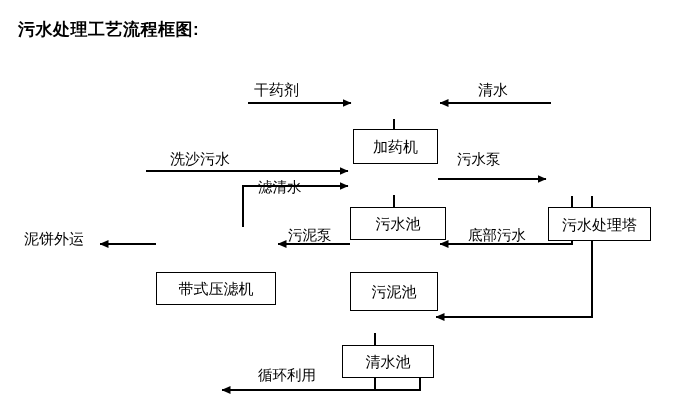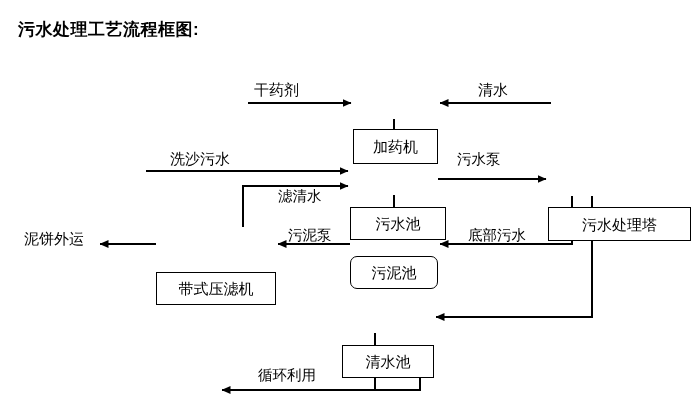--- a/index.html
+++ b/index.html
@@ -111,45 +111,45 @@
   </svg>
 
   <div class="node-box" style="left:353px; top:84px; width:85px; height:35px;">
     <span>加药机</span>
   </div>
 
   <div class="node-box" style="left:350px; top:162px; width:96px; height:33px;">
     <span>污水池</span>
   </div>
 
-  <div class="node-box" style="left:548px; top:162px; width:143px; height:34px;">
+  <div class="node-box" style="left:548px; top:162px; width:103px; height:34px;">
     <span>污水处理塔</span>
   </div>
 
   <div class="node-box" style="left:156px; top:227px; width:120px; height:33px;">
     <span>带式压滤机</span>
   </div>
 
-  <div class="node-box" style="left:350px; top:211px; width:88px; height:33px;border-radius:7px;">
+  <div class="node-box" style="left:350px; top:227px; width:88px; height:39px;">
     <span>污泥池</span>
   </div>
 
   <div class="node-box" style="left:342px; top:300px; width:92px; height:33px;">
     <span>清水池</span>
   </div>
 
   <div class="terminal-label" style="left:254px; top:82px;">干药剂</div>
 
   <div class="terminal-label" style="left:478px; top:82px;">清水</div>
 
   <div class="terminal-label" style="left:170px; top:151px;">洗沙污水</div>
 
   <div class="terminal-label" style="left:24px; top:231px;">泥饼外运</div>
 
-  <div class="edge-label" style="left:258px; top:189px;margin-left:20px;">滤清水</div>
+  <div class="edge-label" style="left:258px; top:180px;">滤清水</div>
 
   <div class="edge-label" style="left:457px; top:152px;">污水泵</div>
 
   <div class="edge-label" style="left:288px; top:228px;">污泥泵</div>
 
   <div class="edge-label" style="left:468px; top:228px;">底部污水</div>
 
   <div class="edge-label" style="left:258px; top:368px;">循环利用</div>
 
 </div>

